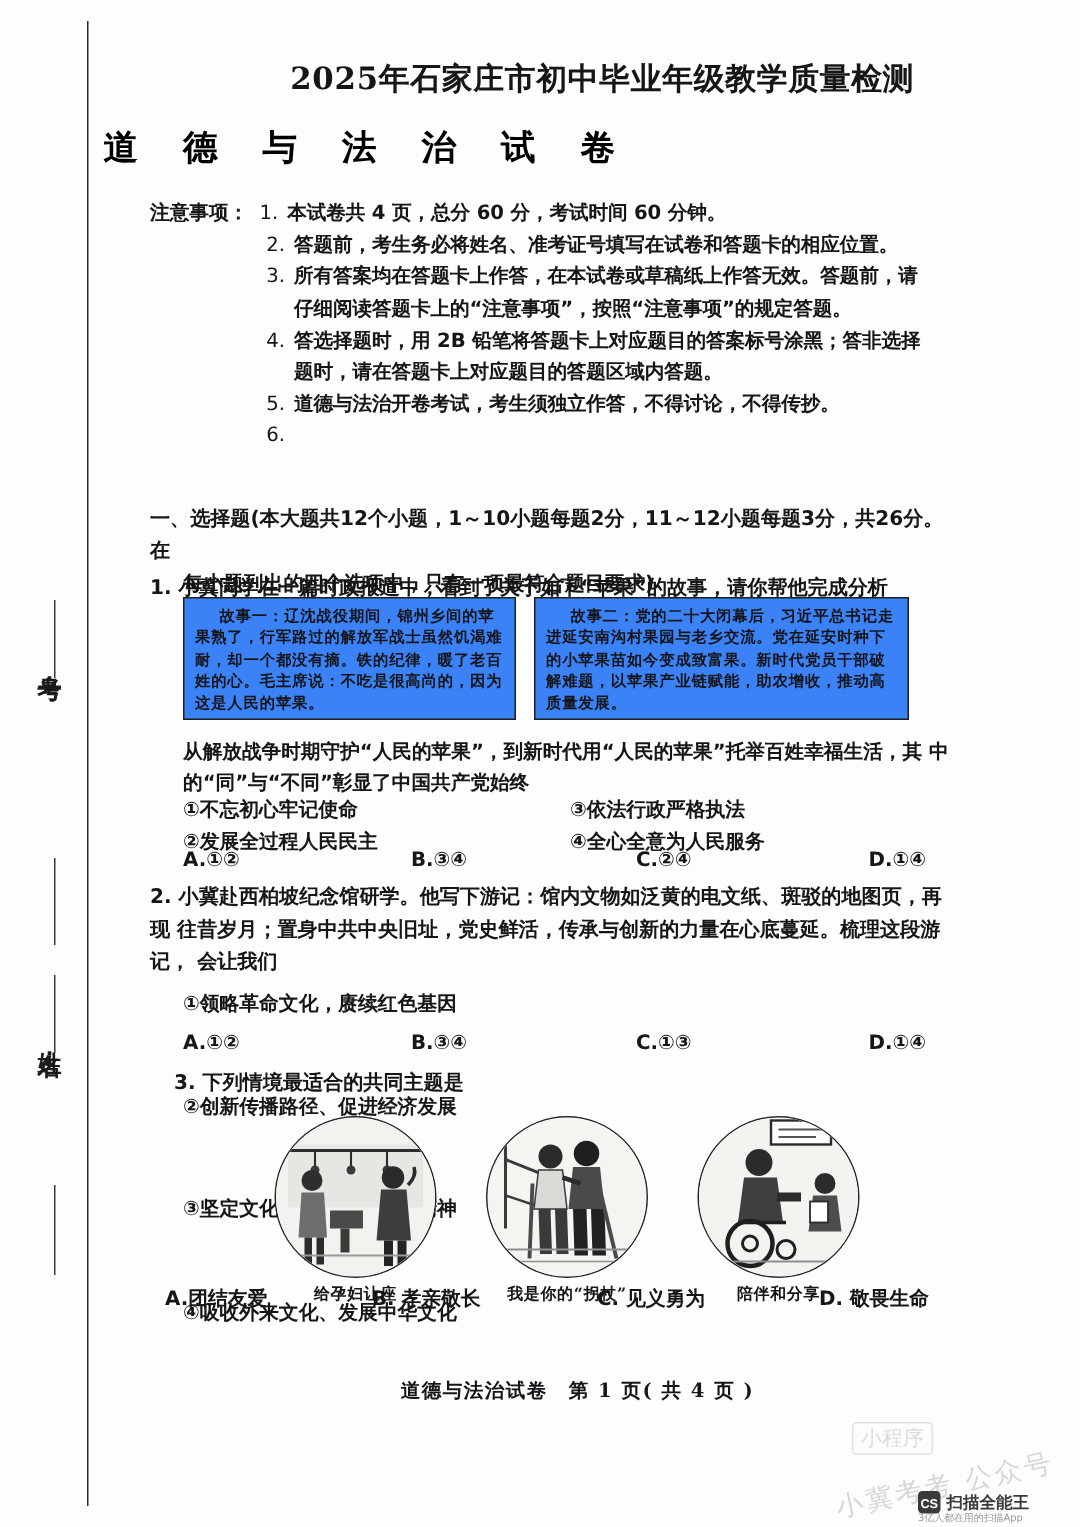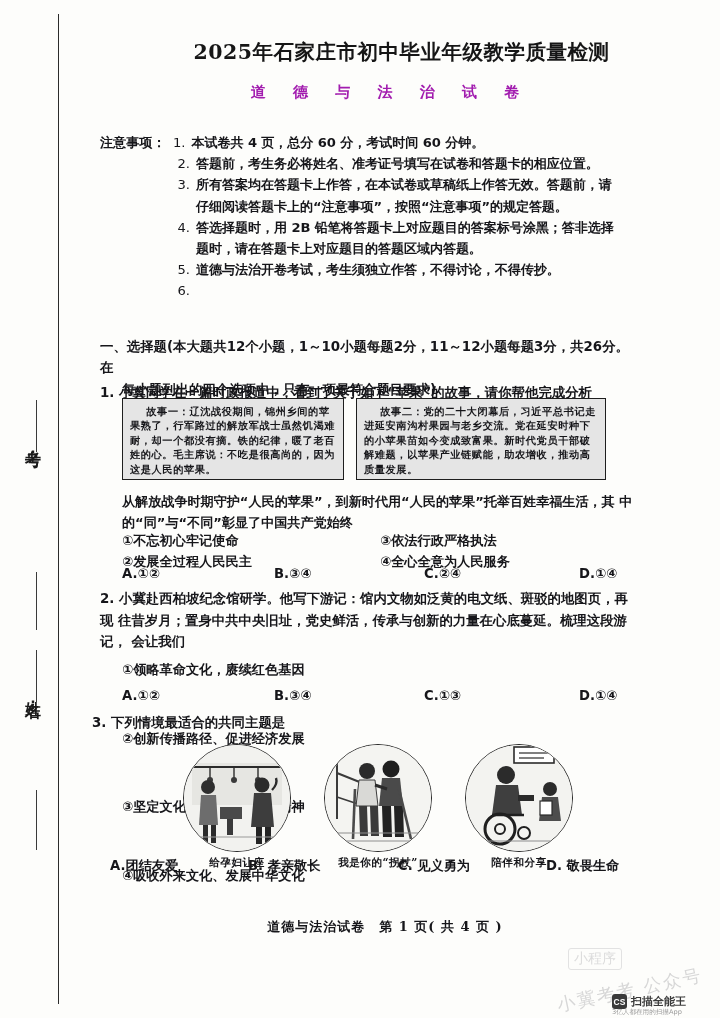--- a/index.html
+++ b/index.html
@@ -47,26 +47,25 @@
     position:absolute;left:58px;right:8px;top:38px;
     text-align:center;
     font-size:20.5px;font-weight:700;
     letter-spacing:0.5px;
     font-family:"DejaVu Serif","Liberation Serif",serif;
     color:#161616;
     margin-left:33px;
   }
   .title-sub{
     position:absolute;left:58px;right:8px;top:83px;
-    text-align:center;
-    font-size:15px;font-weight:700;
+    font-size:23px;font-weight:700;
     letter-spacing:11px;
     text-indent:11px;
     font-family:"DejaVu Serif","Liberation Serif",serif;
-    color:#a21caf;
+    color:#000000;
   }
 
   
   .notes{
     position:absolute;left:100px;top:132px;width:524px;
     font-size:13.1px;line-height:1.62;
   }
   .notes-row{display:flex;align-items:flex-start;}
   .notes-head{
     font-weight:700;white-space:nowrap;flex:0 0 auto;
@@ -93,21 +92,21 @@
     display:flex;gap:12px;
   }
   .story{
     border:1.6px solid #1e1e1e;
     padding:5px 7px 6px 7px;
     font-size:10.2px;
     line-height:1.42;
     font-family:"DejaVu Serif","Liberation Serif",serif;
     font-weight:700;
     letter-spacing:0.6px;
-    background:#e5e5e5;
+    background:#3b82f6;
     text-indent:1.6em;
     box-sizing:border-box;
   }
   .story.a{width:222px;height:82px;overflow:hidden;}
   .story.b{width:250px;height:82px;overflow:hidden;}
 
   .q1-stem{
     position:absolute;left:122px;top:492px;width:516px;
     font-size:13.1px;line-height:1.58;font-weight:700;text-indent:0;
   }
@@ -124,21 +123,21 @@
   .q1-ans .a2{width:150px;}
   .q1-ans .a3{width:155px;}
 
   .q2{left:100px;top:588px;width:540px;font-weight:700;}
   .q2-opts{left:122px;top:660px;width:516px;gap:48px;}
   .q2-ans{left:122px;top:688px;width:516px;}
   .q2-ans .a1{width:152px;}
   .q2-ans .a2{width:150px;}
   .q2-ans .a3{width:155px;}
 
-  .q3{left:92px;top:712px;width:540px;font-weight:700;}
+  .q3{left:116px;top:712px;width:540px;font-weight:700;}
 
   
   .pics{
     position:absolute;left:178px;top:744px;width:400px;
     display:flex;justify-content:space-between;
   }
   .pic{width:118px;text-align:center;}
   .circle{
     width:106px;height:106px;border-radius:50%;
     border:1.5px solid #272727;

